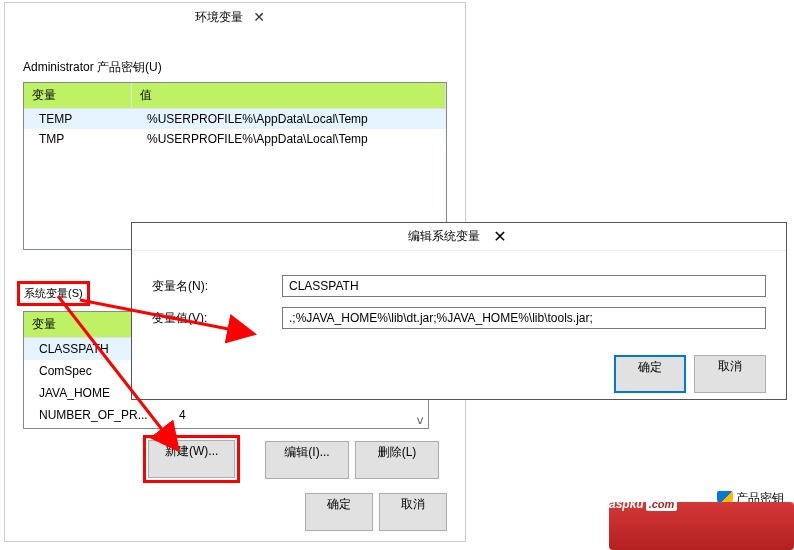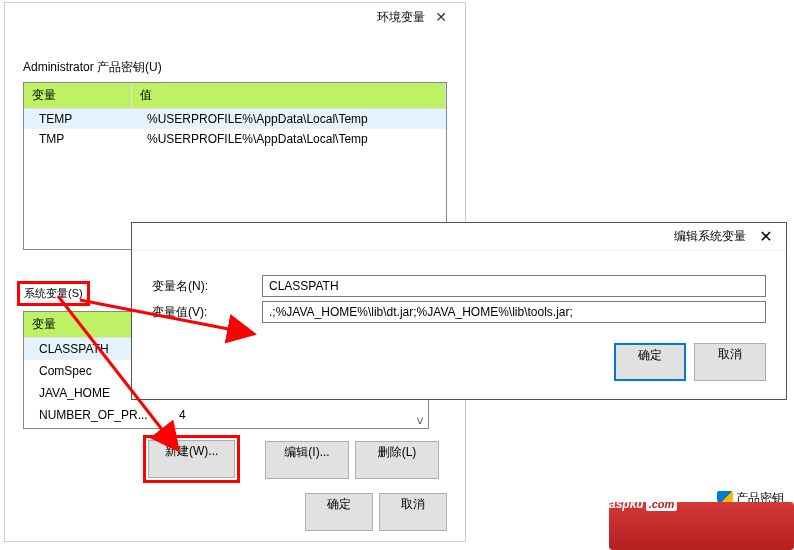--- a/index.html
+++ b/index.html
@@ -1,19 +1,19 @@
 <!DOCTYPE html>
 <html><head>
 <meta charset="utf-8">
 <style>
 * { box-sizing: border-box; margin: 0; padding: 0; font-family: "Microsoft YaHei", "Segoe UI", sans-serif; font-size: 12px; }
 body { width: 794px; height: 550px; background: #fff; position: relative; overflow: hidden; }
 
 .env-dialog { position: absolute; left: 4px; top: 2px; width: 462px; height: 540px; background: #fff; border: 1px solid #ccc; }
-.env-title-bar { height: 28px; display: flex; align-items: center; padding: 0 8px; justify-content: flex-end; }
+.env-title-bar { height: 28px; display: flex; align-items: center; padding: 0 8px; justify-content: center; }
 .env-title-bar .title { font-size: 12px; }
 .close-btn { width: 32px; height: 28px; display: flex; align-items: center; justify-content: center; font-size: 14px; color: #333; cursor: pointer; }
 .section-label { margin: 28px 0 6px 18px; font-size: 12px; }
 .var-table { margin: 0 18px; border: 1px solid #828790; height: 168px; }
 .var-table-header { display: flex; background: #bef264; border-bottom: 1px solid #e0e0e0; }
 .var-table-header .col { padding: 4px 8px; border-right: 1px solid #e0e0e0; }
 .col-name { width: 108px; }
 .col-val { flex: 1; }
 .var-row { display: flex; }
 .var-row .cell { padding: 3px 8px; }
@@ -39,25 +39,25 @@
 
 .bg-right { position: absolute; left: 440px; top: 0; right: 0; height: 550px; background: #fff; }
 .shield-area { position: absolute; right: 10px; top: 490px; display: flex; align-items: center; gap: 3px; margin-left: 6px; }
 .shield-icon { width: 16px; height: 16px; background: linear-gradient(135deg,#0078d7 0 50%,#ffb900 50% 100%); border-radius: 2px 2px 50% 50%; }
 .aspku-banner { position: absolute; right: 0; bottom: 0; width: 185px; height: 48px; background: linear-gradient(#d43838,#b42020); color: #fff; display: flex; flex-direction: column; align-items: flex-start; justify-content: center; border-radius: 4px; }
 .aspku-banner .big { font-size: 22px; font-weight: bold; font-style: italic; }
 .aspku-banner .big .com { font-size: 11px; background: #fff; color: #b42020; padding: 1px 3px; border-radius: 2px; margin-left: 2px; }
 .aspku-banner .small { font-size: 11px; margin-top: 35px; }
 
 .edit-dialog { position: absolute; left: 131px; top: 222px; width: 656px; height: 178px; background: #fff; border: 1px solid #555; z-index: 10; }
-.edit-title-bar { height: 28px; display: flex; align-items: center; justify-content: flex-end; padding: 0 0 0 10px; border-bottom: 1px solid #eee; }
+.edit-title-bar { height: 28px; display: flex; align-items: center; justify-content: center; padding: 0 0 0 10px; border-bottom: 1px solid #eee; }
 .edit-title-bar .title { font-size: 12px; }
 .edit-close { width: 40px; height: 28px; display: flex; align-items: center; justify-content: center; font-size: 16px; cursor: pointer; }
 .edit-body { padding: 24px 20px 10px 20px; }
-.field-row { display: flex; align-items: center; margin-bottom: 4px; }
+.field-row { display: flex; align-items: center; margin-bottom: 10px; gap: 20px; }
 .field-label { width: 110px; font-size: 12px; }
 .field-input { flex: 1; height: 22px; border: 1px solid #7a7a7a; padding: 0 6px; font-size: 12px; background: #fff; }
 .edit-btn-row { display: flex; justify-content: flex-end; gap: 8px; padding: 6px 20px 12px 0; }
 .edit-btn-row .win-btn { min-width: 72px; }
 .edit-btn-row .win-btn.primary { border: 2px solid #0078d7; }
 
 svg.arrow { position: absolute; pointer-events: none; z-index: 20; }
 </style>
 </head>
 <body>

